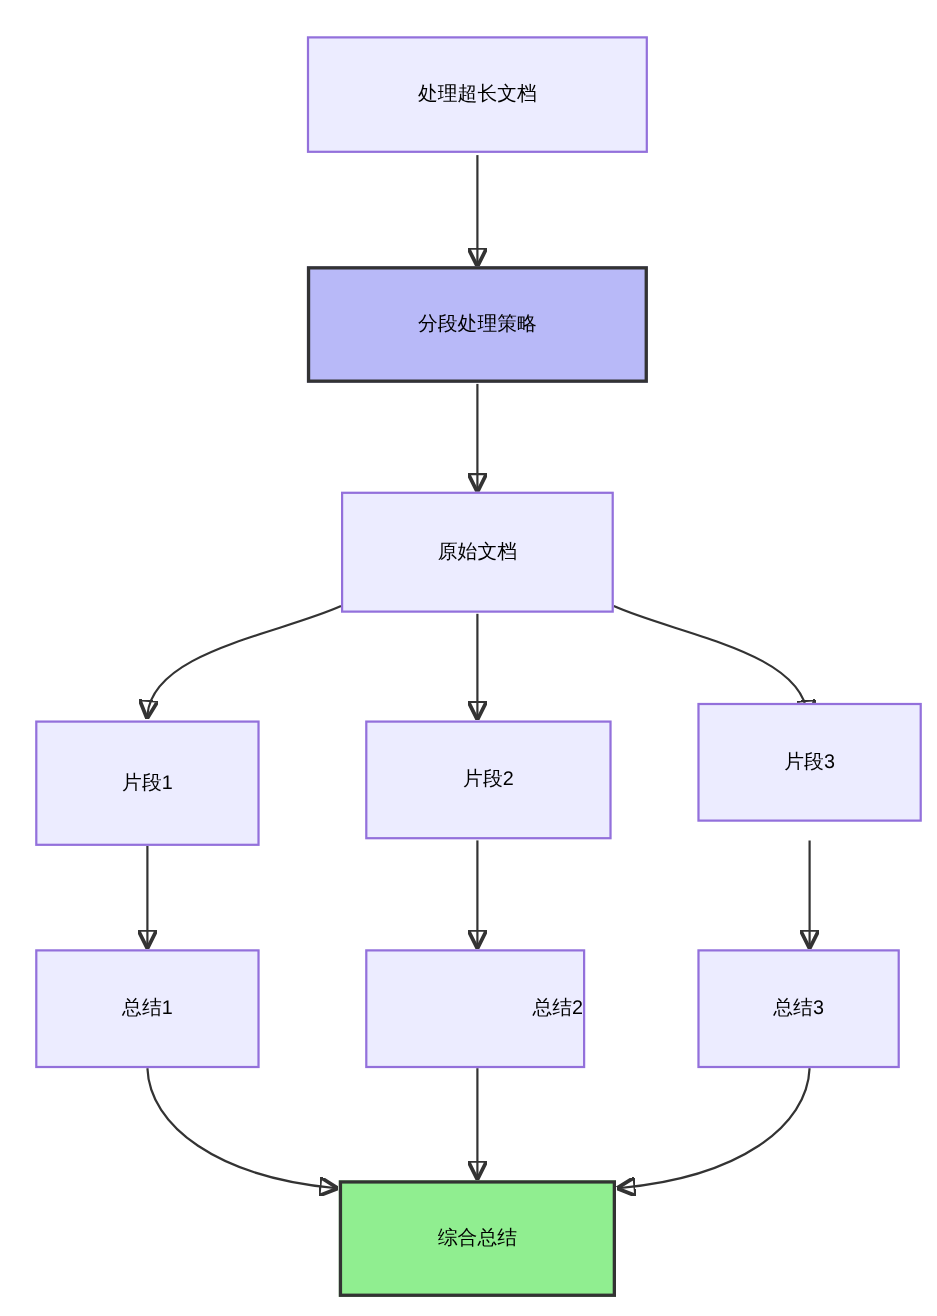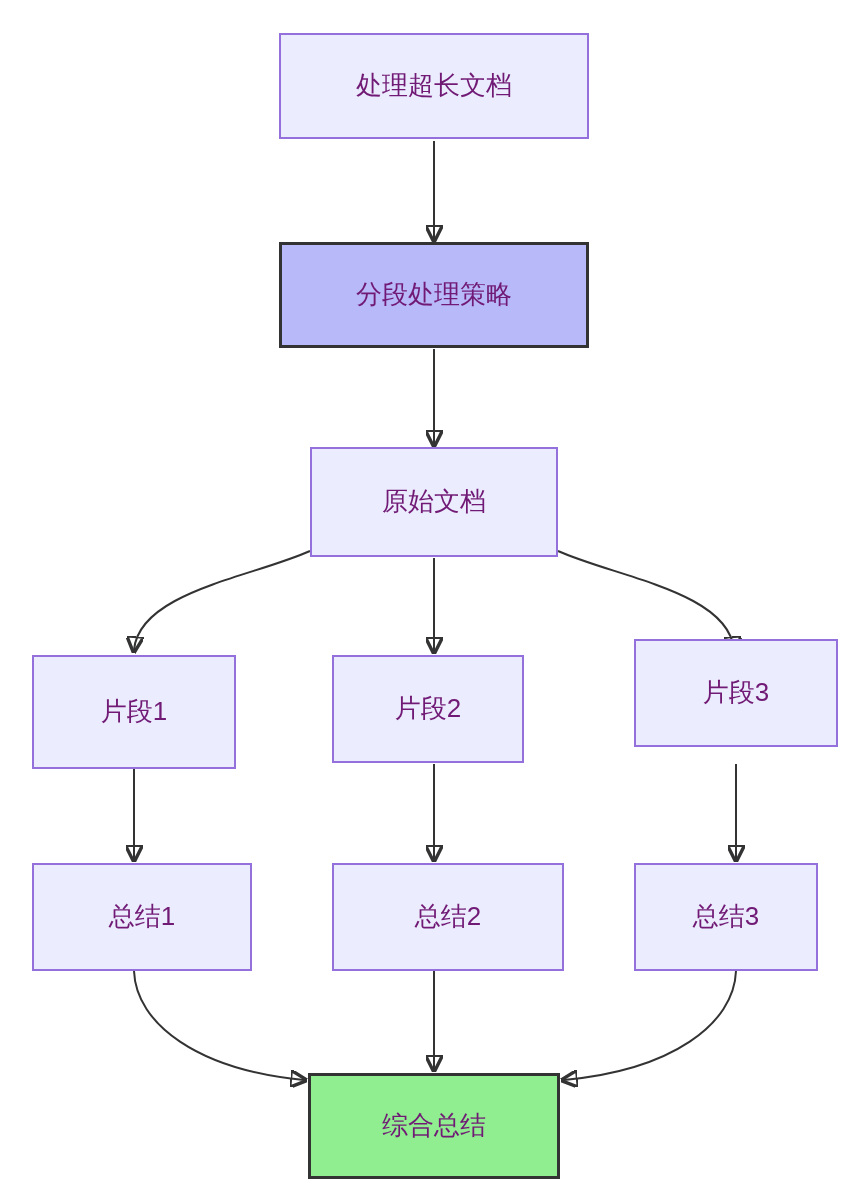--- a/index.html
+++ b/index.html
@@ -28,44 +28,44 @@
     stroke-width: 2px;
   }
   .node {
     position: absolute;
     box-sizing: border-box;
     display: flex;
     align-items: center;
     justify-content: center;
     background: #ECECFF;
     border: 2px solid #9370DB;
-    color: #701a75;
-    font-size: 26px;
+    color: #000000;
+    font-size: 18px;
     line-height: 1.3;
     text-align: center;
     white-space: nowrap;
   }
   .node--accent {
     background: #b8b9f8;
     border: 3px solid #333333;
     justify-content: center;
   }
   .node--final {
     background: #90EE90;
     border: 3px solid #333333;
   }
   
   .n-doc      { left: 279px; top: 33px;   width: 310px; height: 106px; }
   .n-strategy { left: 279px; top: 242px;  width: 310px; height: 106px; }
   .n-original { left: 310px; top: 447px;  width: 248px; height: 110px; text-align: center; }
   .n-frag1    { left: 32px;  top: 655px;  width: 204px; height: 114px; }
-  .n-frag2    { left: 332px; top: 655px;  width: 192px; height: 108px; }
+  .n-frag2    { left: 332px; top: 655px;  width: 224px; height: 108px; }
   .n-frag3    { left: 634px; top: 639px;  width: 204px; height: 108px; }
-  .n-sum1     { left: 32px;  top: 863px;  width: 220px; height: 108px; }
-  .n-sum2     { left: 332px; top: 863px;  width: 232px; height: 108px; }
+  .n-sum1     { left: 32px;  top: 863px;  width: 204px; height: 108px; }
+  .n-sum2     { left: 332px; top: 863px;  width: 200px; height: 108px; justify-content: flex-end; }
   .n-sum3     { left: 634px; top: 863px;  width: 184px; height: 108px; }
   .n-final    { left: 308px; top: 1073px; width: 252px; height: 106px; }
 </style>
 </head>
 <body>
 
 <div class="canvas">
 
   <svg class="edges" viewBox="0 0 852 1196" aria-hidden="true">
     <defs>

